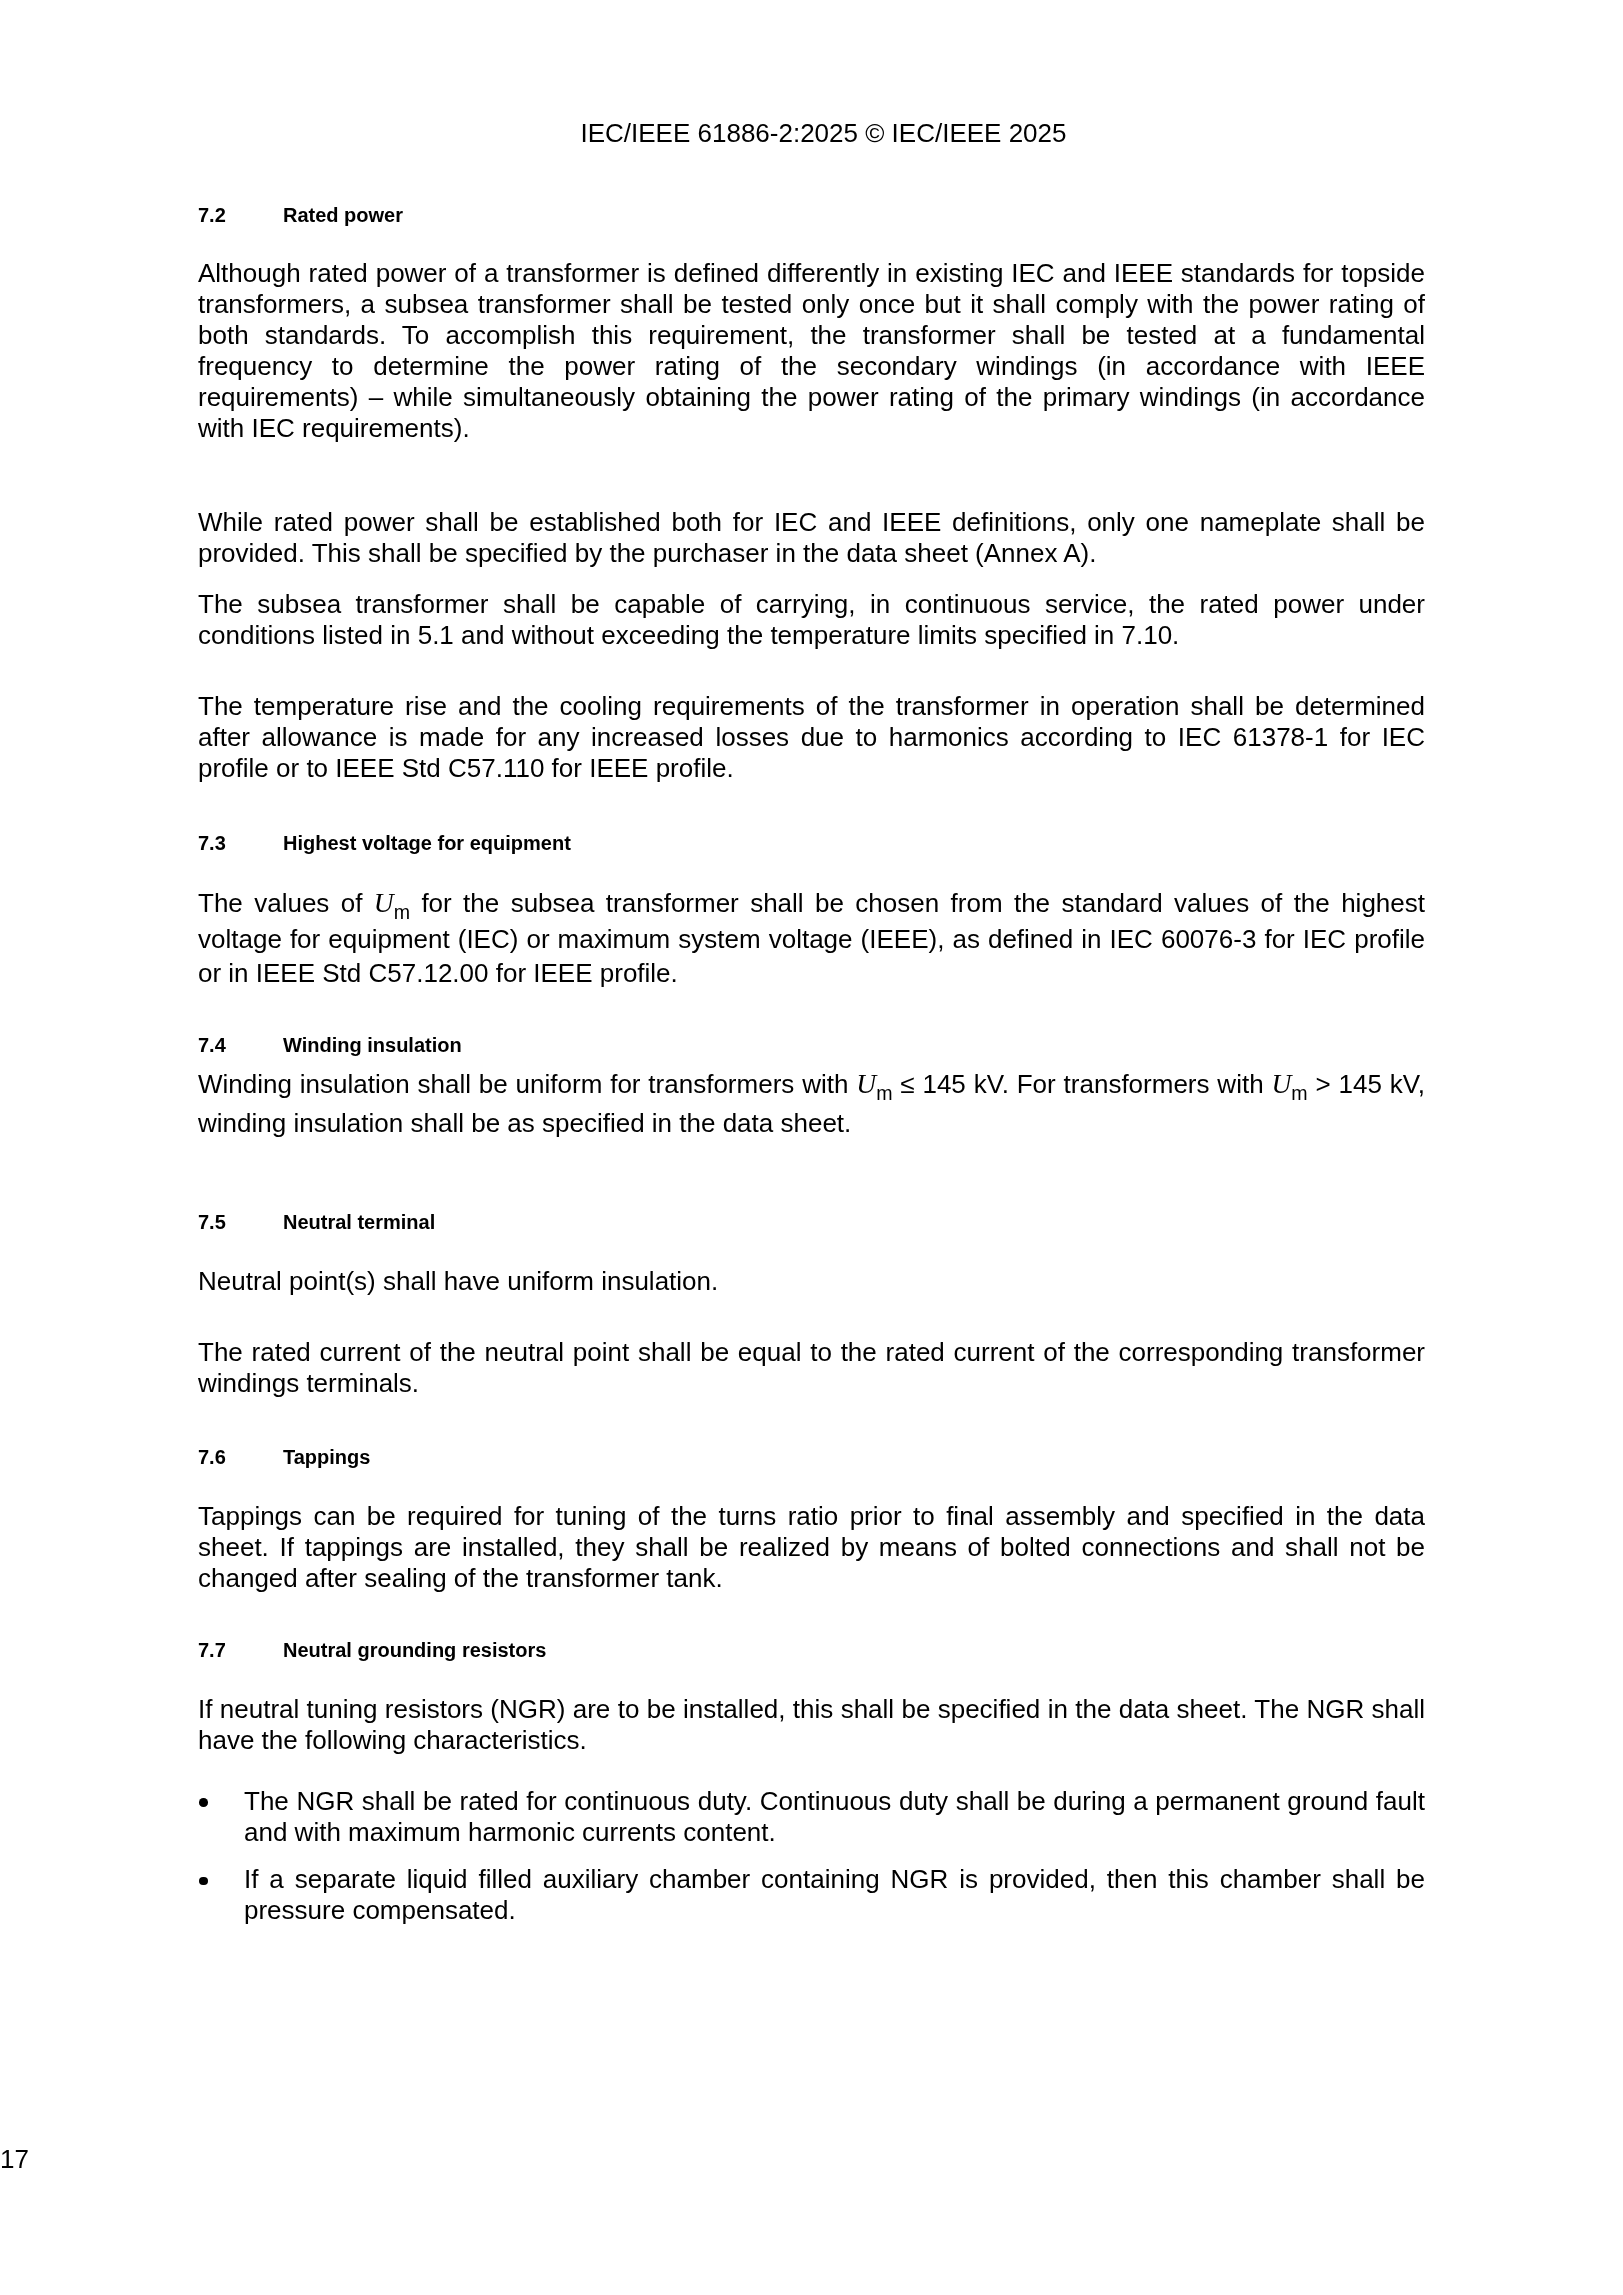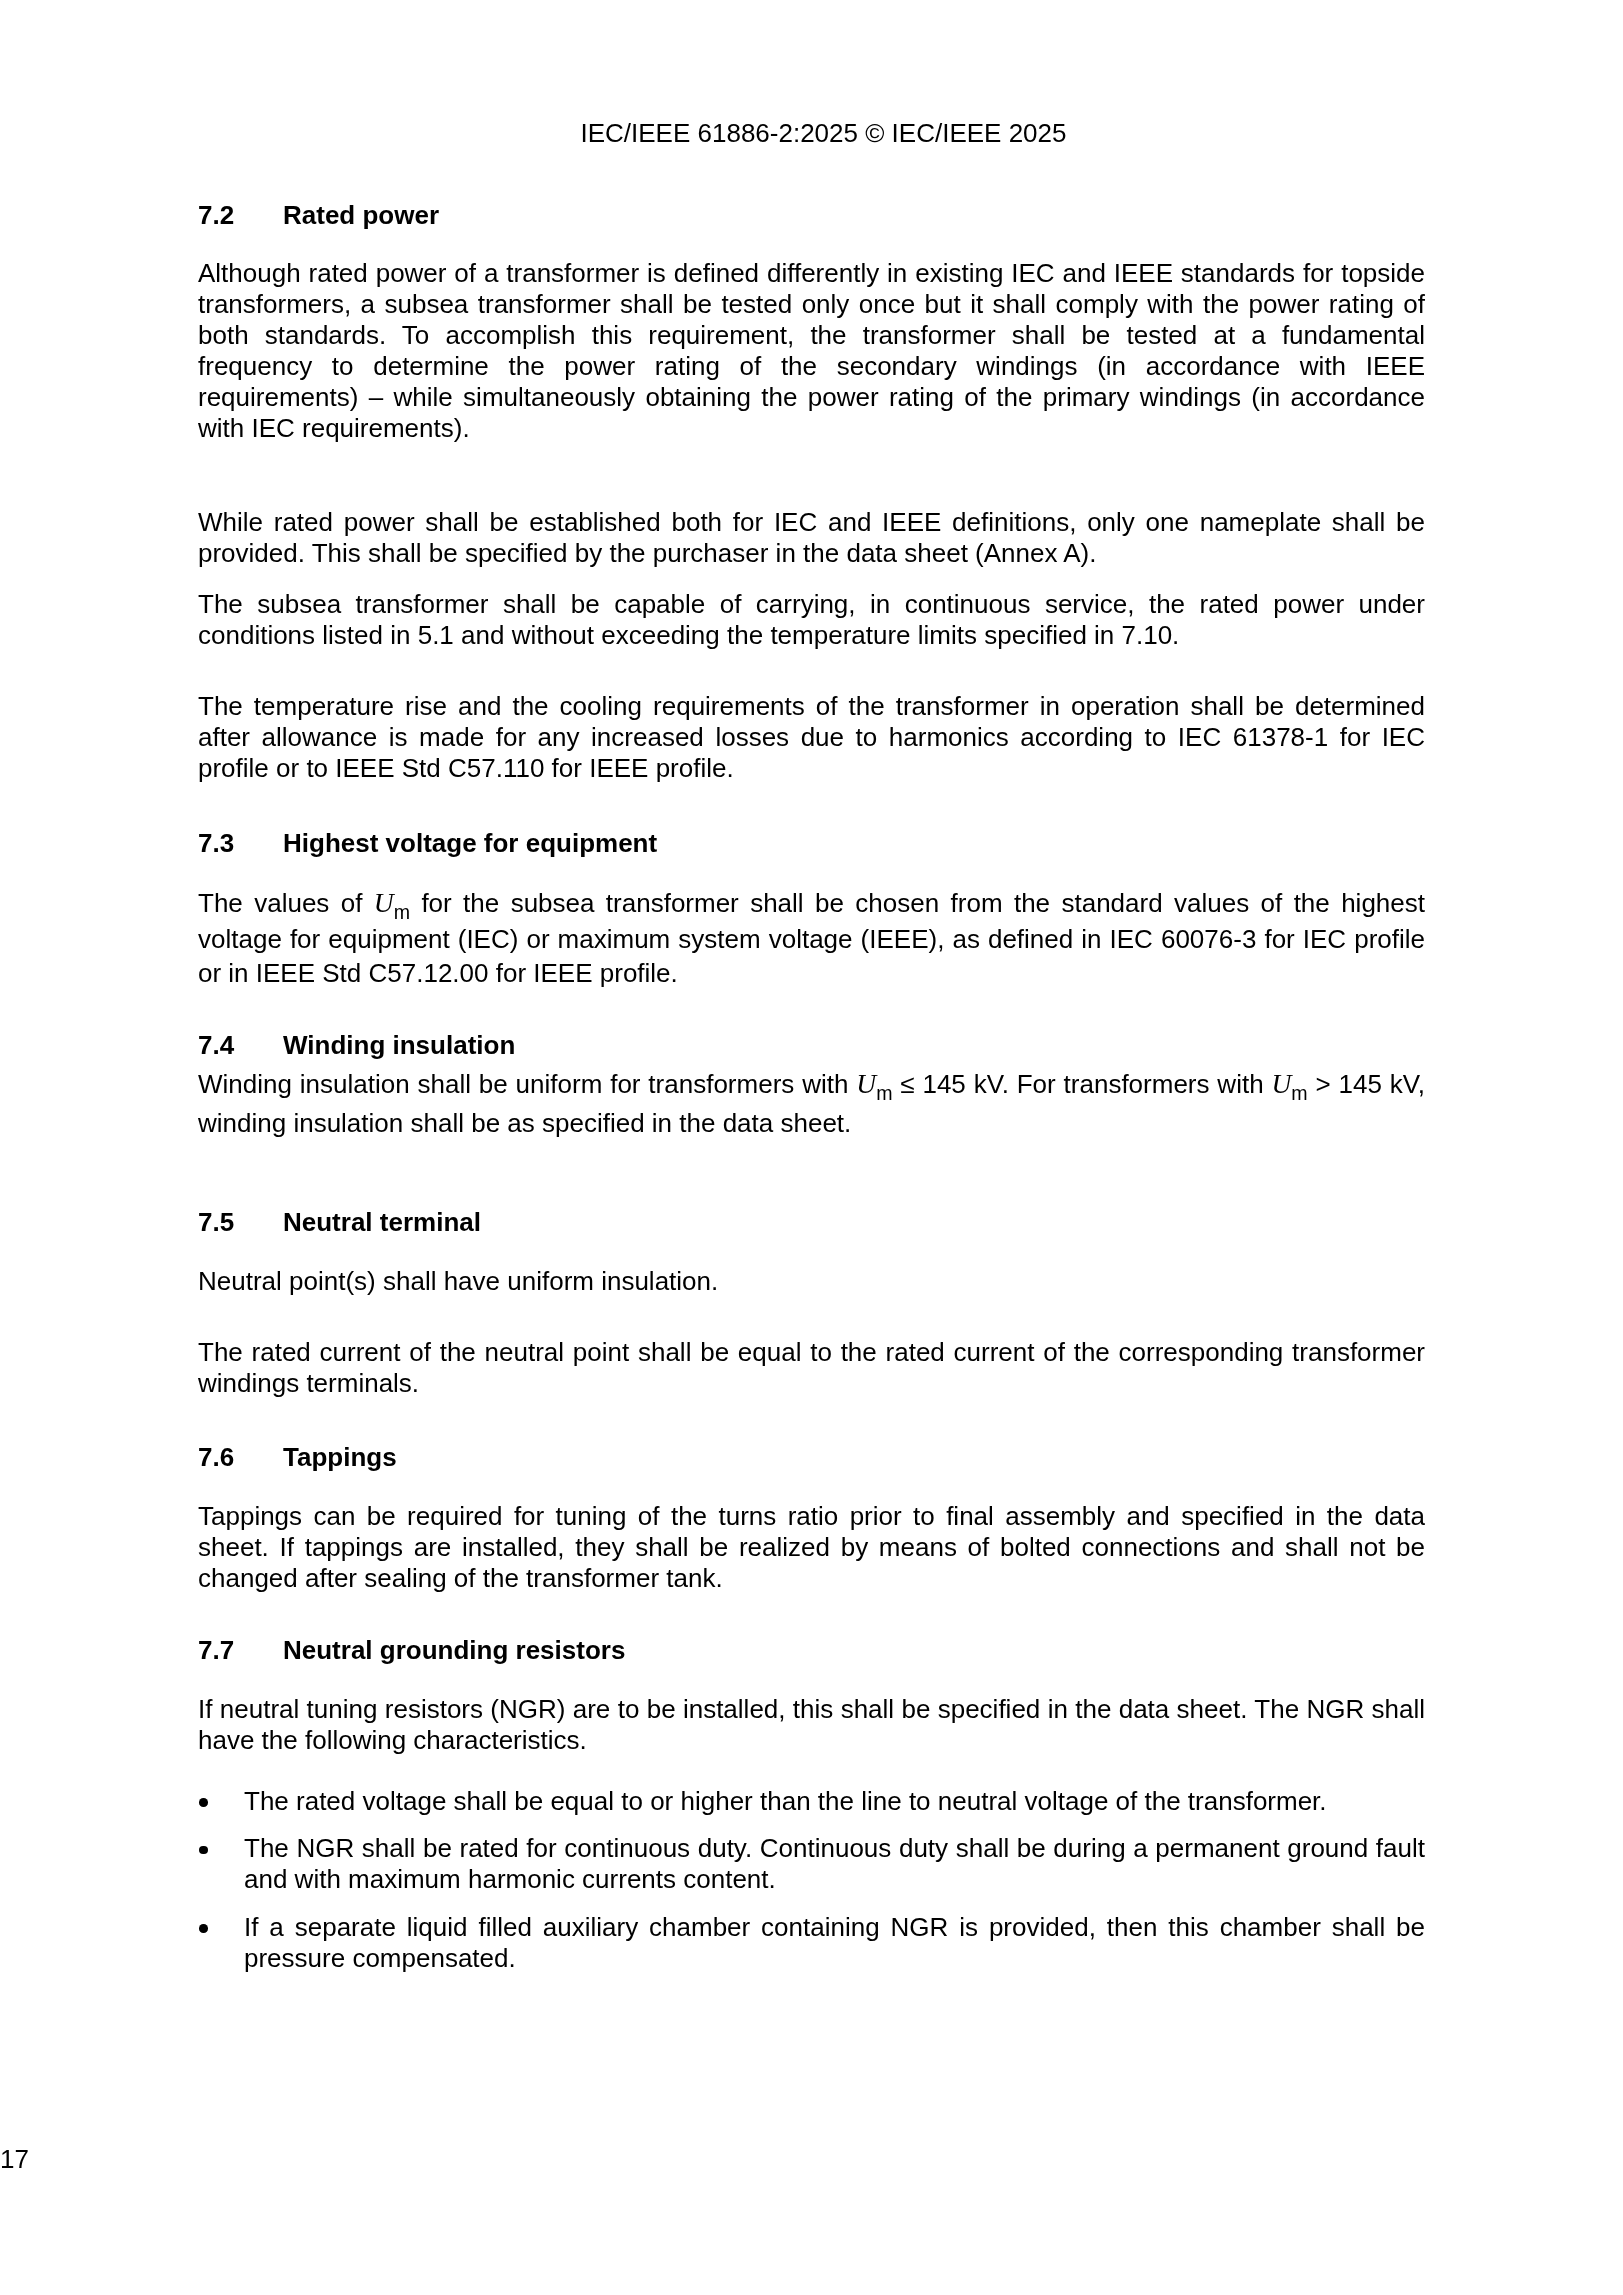--- a/index.html
+++ b/index.html
@@ -9,21 +9,21 @@
   }
   .page-header {
     position: absolute; top: 118px; left: 0; width: 1623px;
     text-align: center; font-size: 26px; line-height: 31px; padding-left: 12px;
   }
   .content {
     position: absolute; left: 198px; top: 0; width: 1227px;
   }
   .block { position: absolute; left: 0; width: 1227px; }
   .heading {
-    font-weight: bold; font-size: 26px; line-height: 31px; white-space: nowrap;
+    font-weight: bold; font-size: 20px; line-height: 31px; white-space: nowrap;
   }
   .heading .num { display: inline-block; width: 85px; }
   .para {
     font-size: 26px; line-height: 31px; text-align: justify;
     text-align-last: left;
   }
   .sym { font-family: "Liberation Serif", serif; font-style: italic; font-size: 27.5px; }
   .sub { font-size: 19.6px; position: relative; top: 6.5px; }
   .bullet-list { list-style: none; margin: 0; padding: 0; }
   .bullet-item {
@@ -81,24 +81,20 @@
 
   <div class="block heading" style="top:1635px">
     <span class="num">7.7</span><span>Neutral grounding resistors</span>
   </div>
   <div class="block para" style="top:1694px">If neutral tuning resistors (NGR) are to be installed, this shall be specified in the data sheet. The NGR shall have the following characteristics.</div>
 
   <div class="block" style="top:1786px">
     <ul class="bullet-list">
       <li class="bullet-item">
         <span class="bullet-dot"></span>
-        <span>The rated voltage shall be equal to or higher than the line to neutral voltage of the transformer.</span>
-      </li>
-      <li class="bullet-item">
-        <span class="bullet-dot"></span>
         <span>The NGR shall be rated for continuous duty. Continuous duty shall be during a permanent ground fault and with maximum harmonic currents content.</span>
       </li>
       <li class="bullet-item">
         <span class="bullet-dot"></span>
         <span>If a separate liquid filled auxiliary chamber containing NGR is provided, then this chamber shall be pressure compensated.</span>
       </li>
     </ul>
   </div>
 </div>
 

